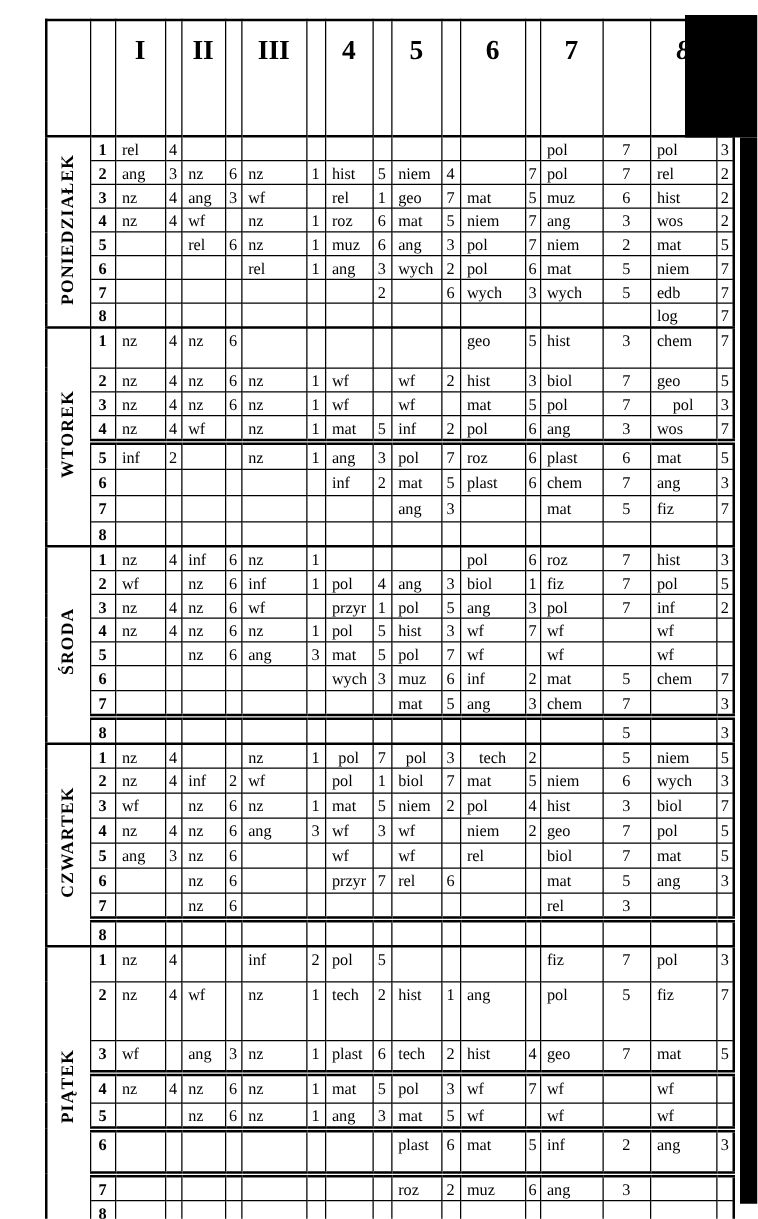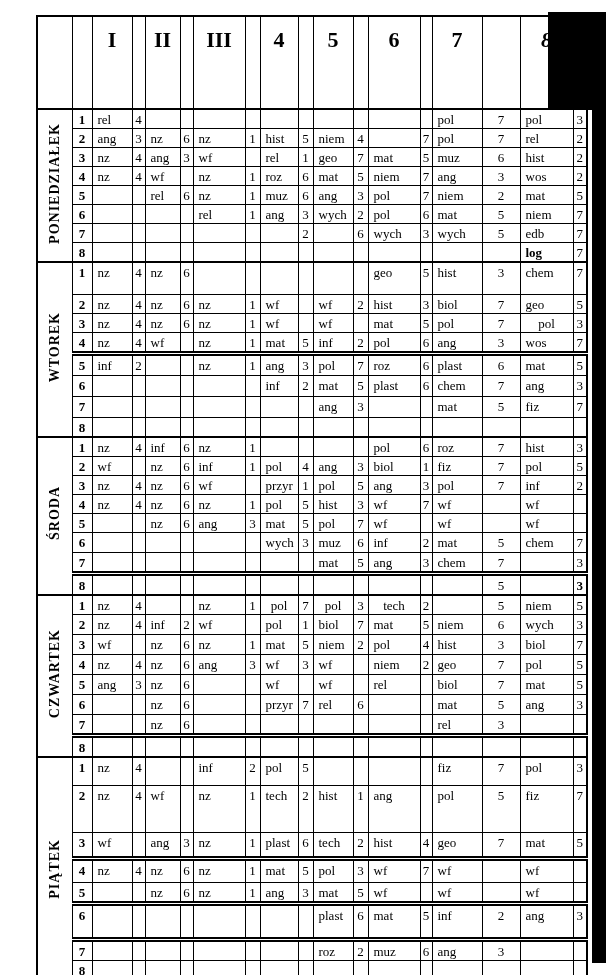--- a/index.html
+++ b/index.html
@@ -28,21 +28,21 @@
     text-align:center;vertical-align:middle;padding:0;
   }
   td.day span{
     display:inline-block;
     writing-mode:vertical-rl;transform:rotate(180deg);
     font-weight:bold;font-size:14px;letter-spacing:1px;
   }
   td.num{text-align:center;font-weight:bold;padding:1px 0 0 0;}
   td.room{text-align:center;padding:1px 0 0 0;}
   td.subj.c{text-align:center;padding-left:0;}
-  .bold{font-weight:bold;}
+  .bold{font-weight:normal;}
   tr.sep td{border-top:5px double #000;}
   .scan-bar{position:absolute;background:#000;}
   #scan-bar-top{left:548px;top:12px;width:58px;height:98px;}
   #scan-bar-side{left:592px;top:110px;width:14px;height:853px;}
 </style>
 </head>
 <body>
 
 <table>
   <colgroup>

